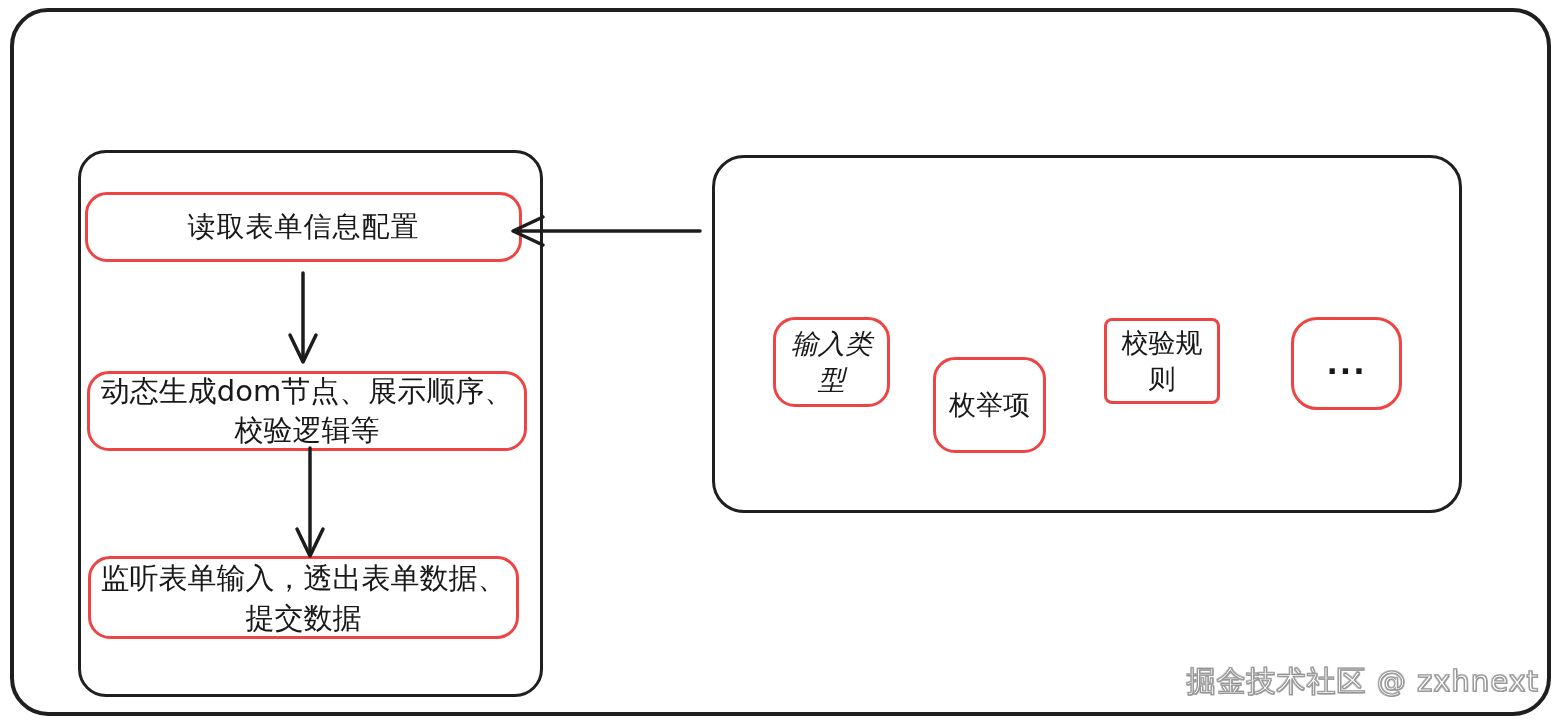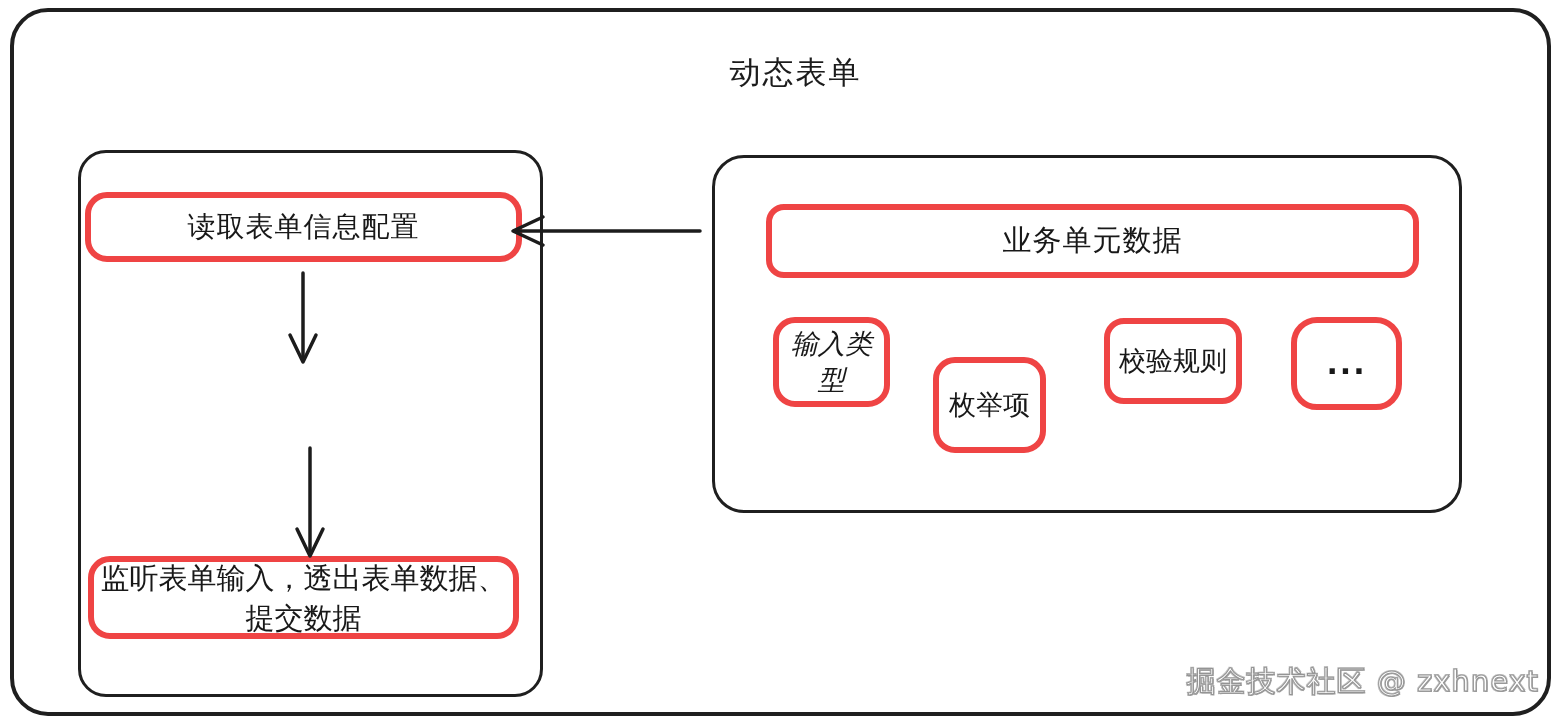--- a/index.html
+++ b/index.html
@@ -45,37 +45,37 @@
     width: 465px; height: 547px;
     border-radius: 28px;
   }
   .right-panel {
     left: 712px; top: 155px;
     width: 750px; height: 358px;
     border-radius: 32px;
   }
   .node {
     position: absolute;
-    border: 6px solid #ef4444;
+    border: 3px solid #ef4444;
     border-radius: 22px;
     background: #ffffff;
     display: flex;
     align-items: center;
     justify-content: center;
     text-align: center;
     color: #181818;
   }
   .step-1 { left: 85px; top: 192px; width: 437px; height: 70px; font-size: 28px; letter-spacing: 1px; }
   .step-2 { left: 87px; top: 371px; width: 440px; height: 80px; font-size: 29px; line-height: 39px; padding: 0 4px; }
   .step-3 { left: 88px; top: 556px; width: 431px; height: 83px; font-size: 29px; line-height: 40px; padding: 15px 2px; }
   .data-header { left: 766px; top: 204px; width: 653px; height: 74px; font-size: 29px; letter-spacing: 1px; border-radius: 18px; }
   .chip { font-size: 27px; line-height: 36px; padding: 0 6px; }
   .chip-1 { left: 773px; top: 317px; width: 117px; height: 90px; font-style: italic; }
   .chip-2 { left: 933px; top: 321px; width: 113px; height: 96px; margin-top: 36px; }
-  .chip-3 { left: 1104px; top: 318px; width: 138px; height: 86px; border-radius: 20px; }
+  .chip-3 { left: 1104px; top: 318px; width: 116px; height: 86px; border-radius: 8px; }
   .chip-4 { left: 1291px; top: 317px; width: 111px; height: 93px; border-radius: 26px;
             font-size: 30px; font-weight: 700; letter-spacing: 2px; }
   .arrows-layer {
     position: absolute;
     left: 0; top: 0;
     width: 1561px; height: 728px;
     pointer-events: none;
   }
   .arrows-layer path {
     stroke: #1c1c1c;
@@ -95,38 +95,37 @@
     text-shadow: 1px 1px 0 #9e9e9e, -1px -1px 0 #c9c9c9, 1px -1px 0 #bdbdbd, -1px 1px 0 #bdbdbd;
   }
 </style>
 </head>
 <body>
 
 <div class="canvas">
 
   <div class="outer-box"></div>
 
-  <div class="diagram-title">动态表单</div>
 
   <div class="panel left-panel"></div>
 
   <div class="node step-1">
     <span>读取表单信息配置</span>
   </div>
 
+  <div class="node step-2">
+    <span>动态生成dom节点、展示顺序、校验逻辑等</span>
+  </div>
 
   <div class="node step-3">
     <span>监听表单输入，透出表单数据、提交数据</span>
   </div>
 
   <div class="panel right-panel"></div>
 
-  <div class="node data-header">
-    <span>业务单元数据</span>
-  </div>
 
   <div class="node chip chip-1">
     <span>输入类型</span>
   </div>
 
   <div class="node chip chip-2">
     <span>枚举项</span>
   </div>
 
   <div class="node chip chip-3">

